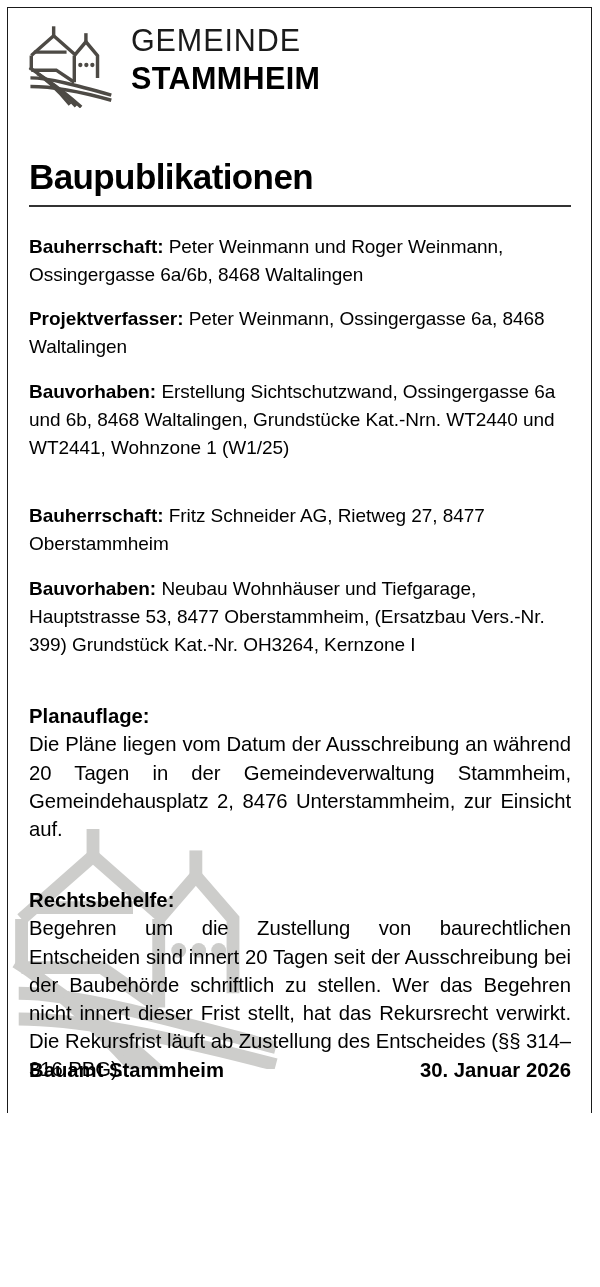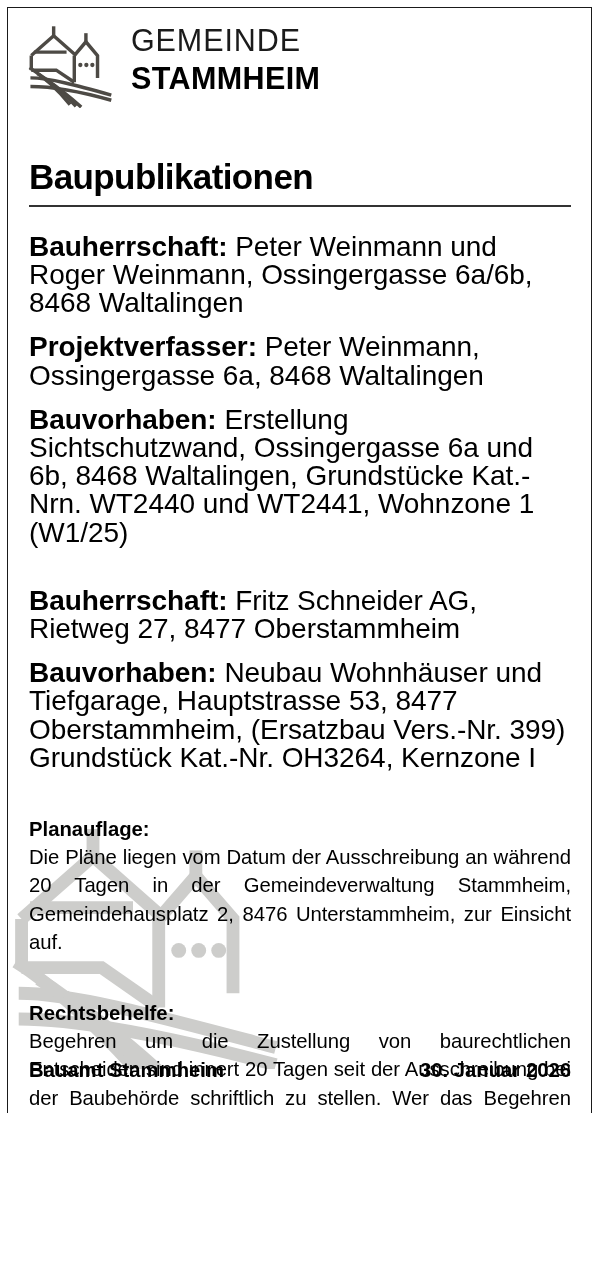--- a/index.html
+++ b/index.html
@@ -106,21 +106,21 @@
     height: 0;
     border-top: 2px solid #333333;
   }
 
   
   .body-block {
     margin-top: 26px;
   }
   p.para {
     margin: 0 0 0 0;
-    font-size: 28px;
+    font-size: 19px;
     line-height: 28.2px;
     color: #000;
     text-align: left;
     letter-spacing: -0.05px;
   }
   p.para + p.para {
     margin-top: 16px;
   }
   p.para b,
   .lbl {

